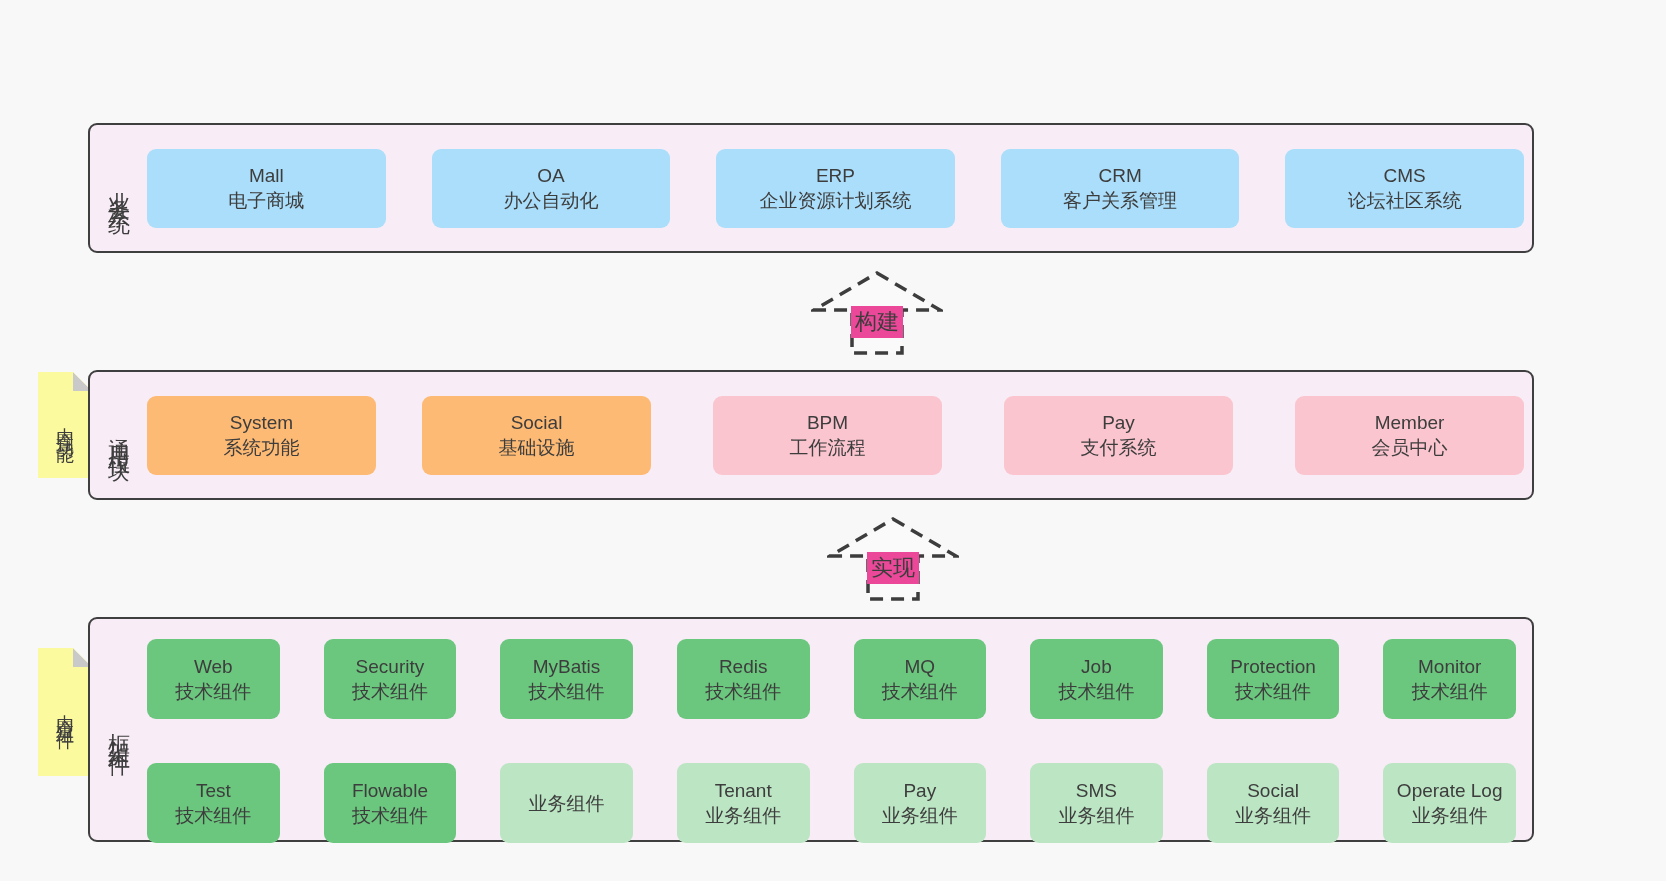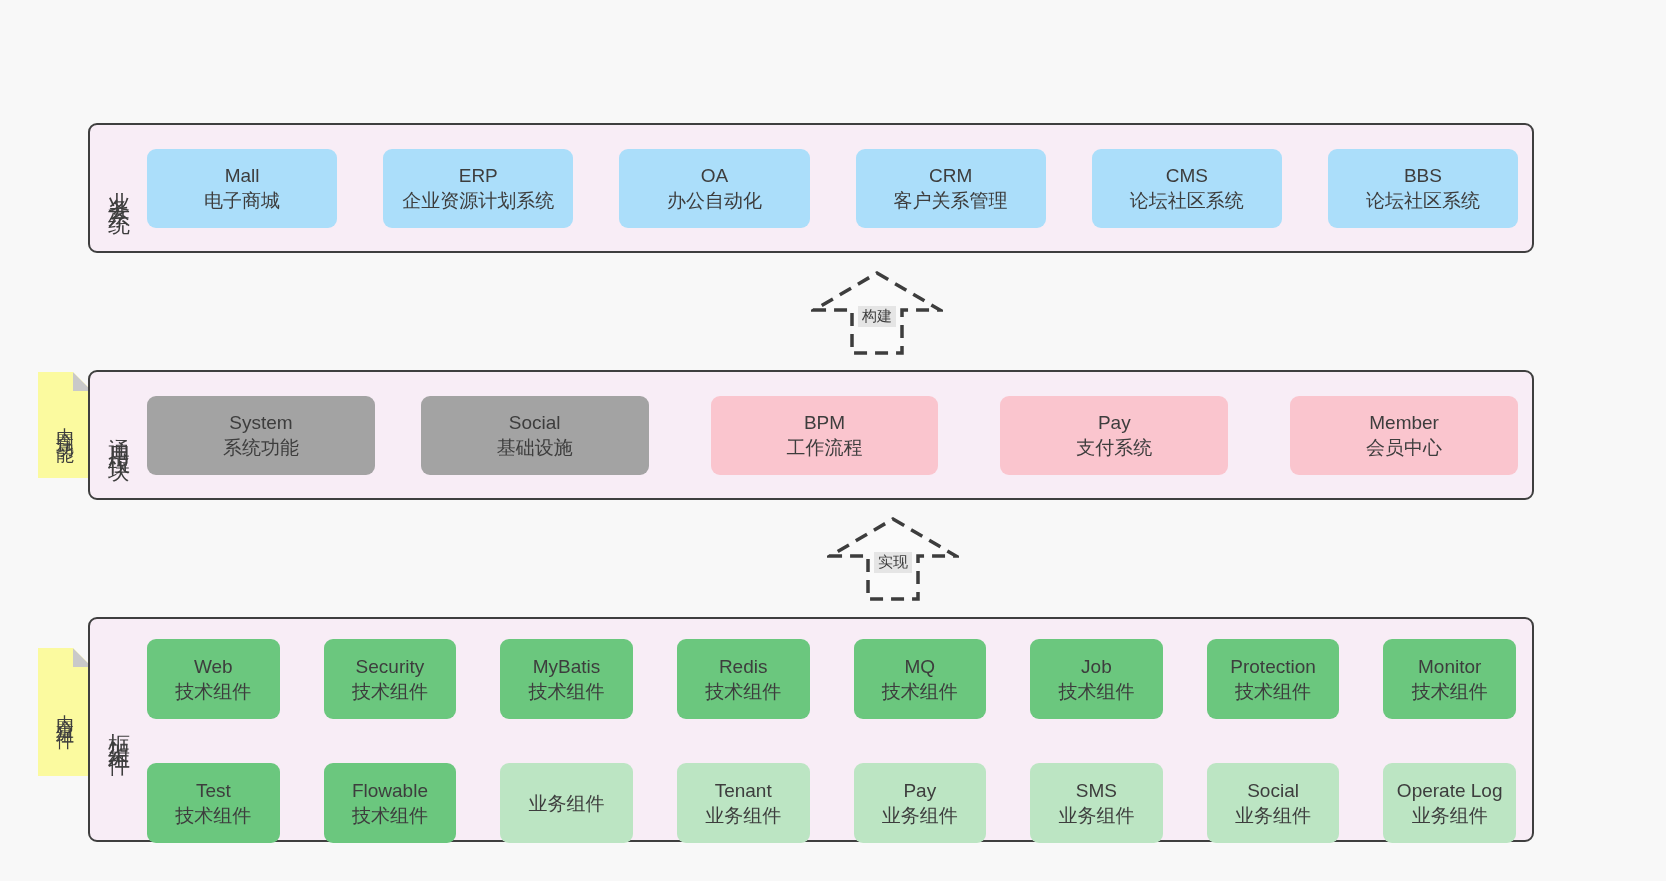--- a/index.html
+++ b/index.html
@@ -29,21 +29,21 @@
     position:absolute; left:12px; top:0; height:100%;
     display:flex; align-items:center; justify-content:center; width:34px;
   }
   .panel-label span {
     writing-mode:vertical-rl; text-orientation:upright;
     font-size:22px; letter-spacing:7px; line-height:1;
   }
 
   
   .row6 {
-    position:absolute; left:57px; right:14px; top:0; height:100%;
+    position:absolute; left:57px; right:8px; top:0; height:100%;
     display:flex; align-items:center; gap:46px;
   }
   .row6 .box { flex:1; height:79px; }
 
   .grid8 {
     position:absolute; left:57px; right:16px; top:20px;
     display:grid; grid-template-columns:repeat(8,1fr);
     column-gap:33px; row-gap:23px;gap:44px;
   }
   .grid8 .box { height:80px; }
@@ -51,21 +51,21 @@
   .box {
     border-radius:9px;
     display:flex; flex-direction:column;
     align-items:center; justify-content:center;
     text-align:center;
     font-size:19px; line-height:25px;
     padding:0 6px; box-sizing:border-box;
   }
   .box div { width:100%; }
   .blue        { background:#abdefa; }
-  .red         { background:#a3a3a3; }
+  .red         { background:#fdba74; }
   .pink        { background:#fac5ce;margin-left:16px; }
   .green       { background:#6bc77e; }
   .green-light { background:#bce5c3; }
 
   
   .sticky {
     position:absolute; width:54px; background:#fbfa9f; z-index:0;
     clip-path:polygon(0 0, calc(100% - 19px) 0, 100% 19px, 100% 100%, 0 100%);
     display:flex; align-items:center; justify-content:center;
   }
@@ -85,22 +85,22 @@
   .arrow { position:absolute; width:132px; height:86px; z-index:2; }
   #arrow-build     { left:811px; top:270px; }
   #arrow-implement { left:827px; top:516px;font-family:Liberation Serif, serif; }
   .arrow svg { position:absolute; left:0; top:0; }
   .arrow polygon {
     fill:#fafafa; stroke:#3d3d3d; stroke-width:3.5;
     stroke-dasharray:13 8;
   }
   .arrow-label {
     position:absolute; left:50%; top:36px; transform:translateX(-50%);
-    background:#e5e5e5; padding:1px 4px;
-    font-size:15px; white-space:nowrap;
+    background:#ec4899; padding:1px 4px;
+    font-size:22px; white-space:nowrap;
   }
 </style>
 </head>
 <body>
 
 <div class="sticky" id="sticky-modules">
   <i class="fold"></i>
   <span>内置功能</span>
 </div>
 <div class="sticky" id="sticky-components">
@@ -111,37 +111,33 @@
 <div class="panel" id="panel-business">
   <div class="panel-label">
     <span>业务系统</span>
   </div>
   <div class="row6">
     <div class="box blue">
       <div>Mall</div>
       <div>电子商城</div>
     </div>
     <div class="box blue">
+      <div>OA</div>
+      <div>办公自动化</div>
+    </div>
+    <div class="box blue">
       <div>ERP</div>
       <div>企业资源计划系统</div>
     </div>
     <div class="box blue">
-      <div>OA</div>
-      <div>办公自动化</div>
-    </div>
-    <div class="box blue">
       <div>CRM</div>
       <div>客户关系管理</div>
     </div>
     <div class="box blue">
       <div>CMS</div>
-      <div>论坛社区系统</div>
-    </div>
-    <div class="box blue">
-      <div>BBS</div>
       <div>论坛社区系统</div>
     </div>
   </div>
 </div>
 
 <div class="arrow" id="arrow-build">
   <svg width="132" height="86" viewBox="0 0 132 86">
     <polygon points="66,3 129,40 91,40 91,83 41,83 41,40 3,40"></polygon>
   </svg>
   <div class="arrow-label">构建</div>

